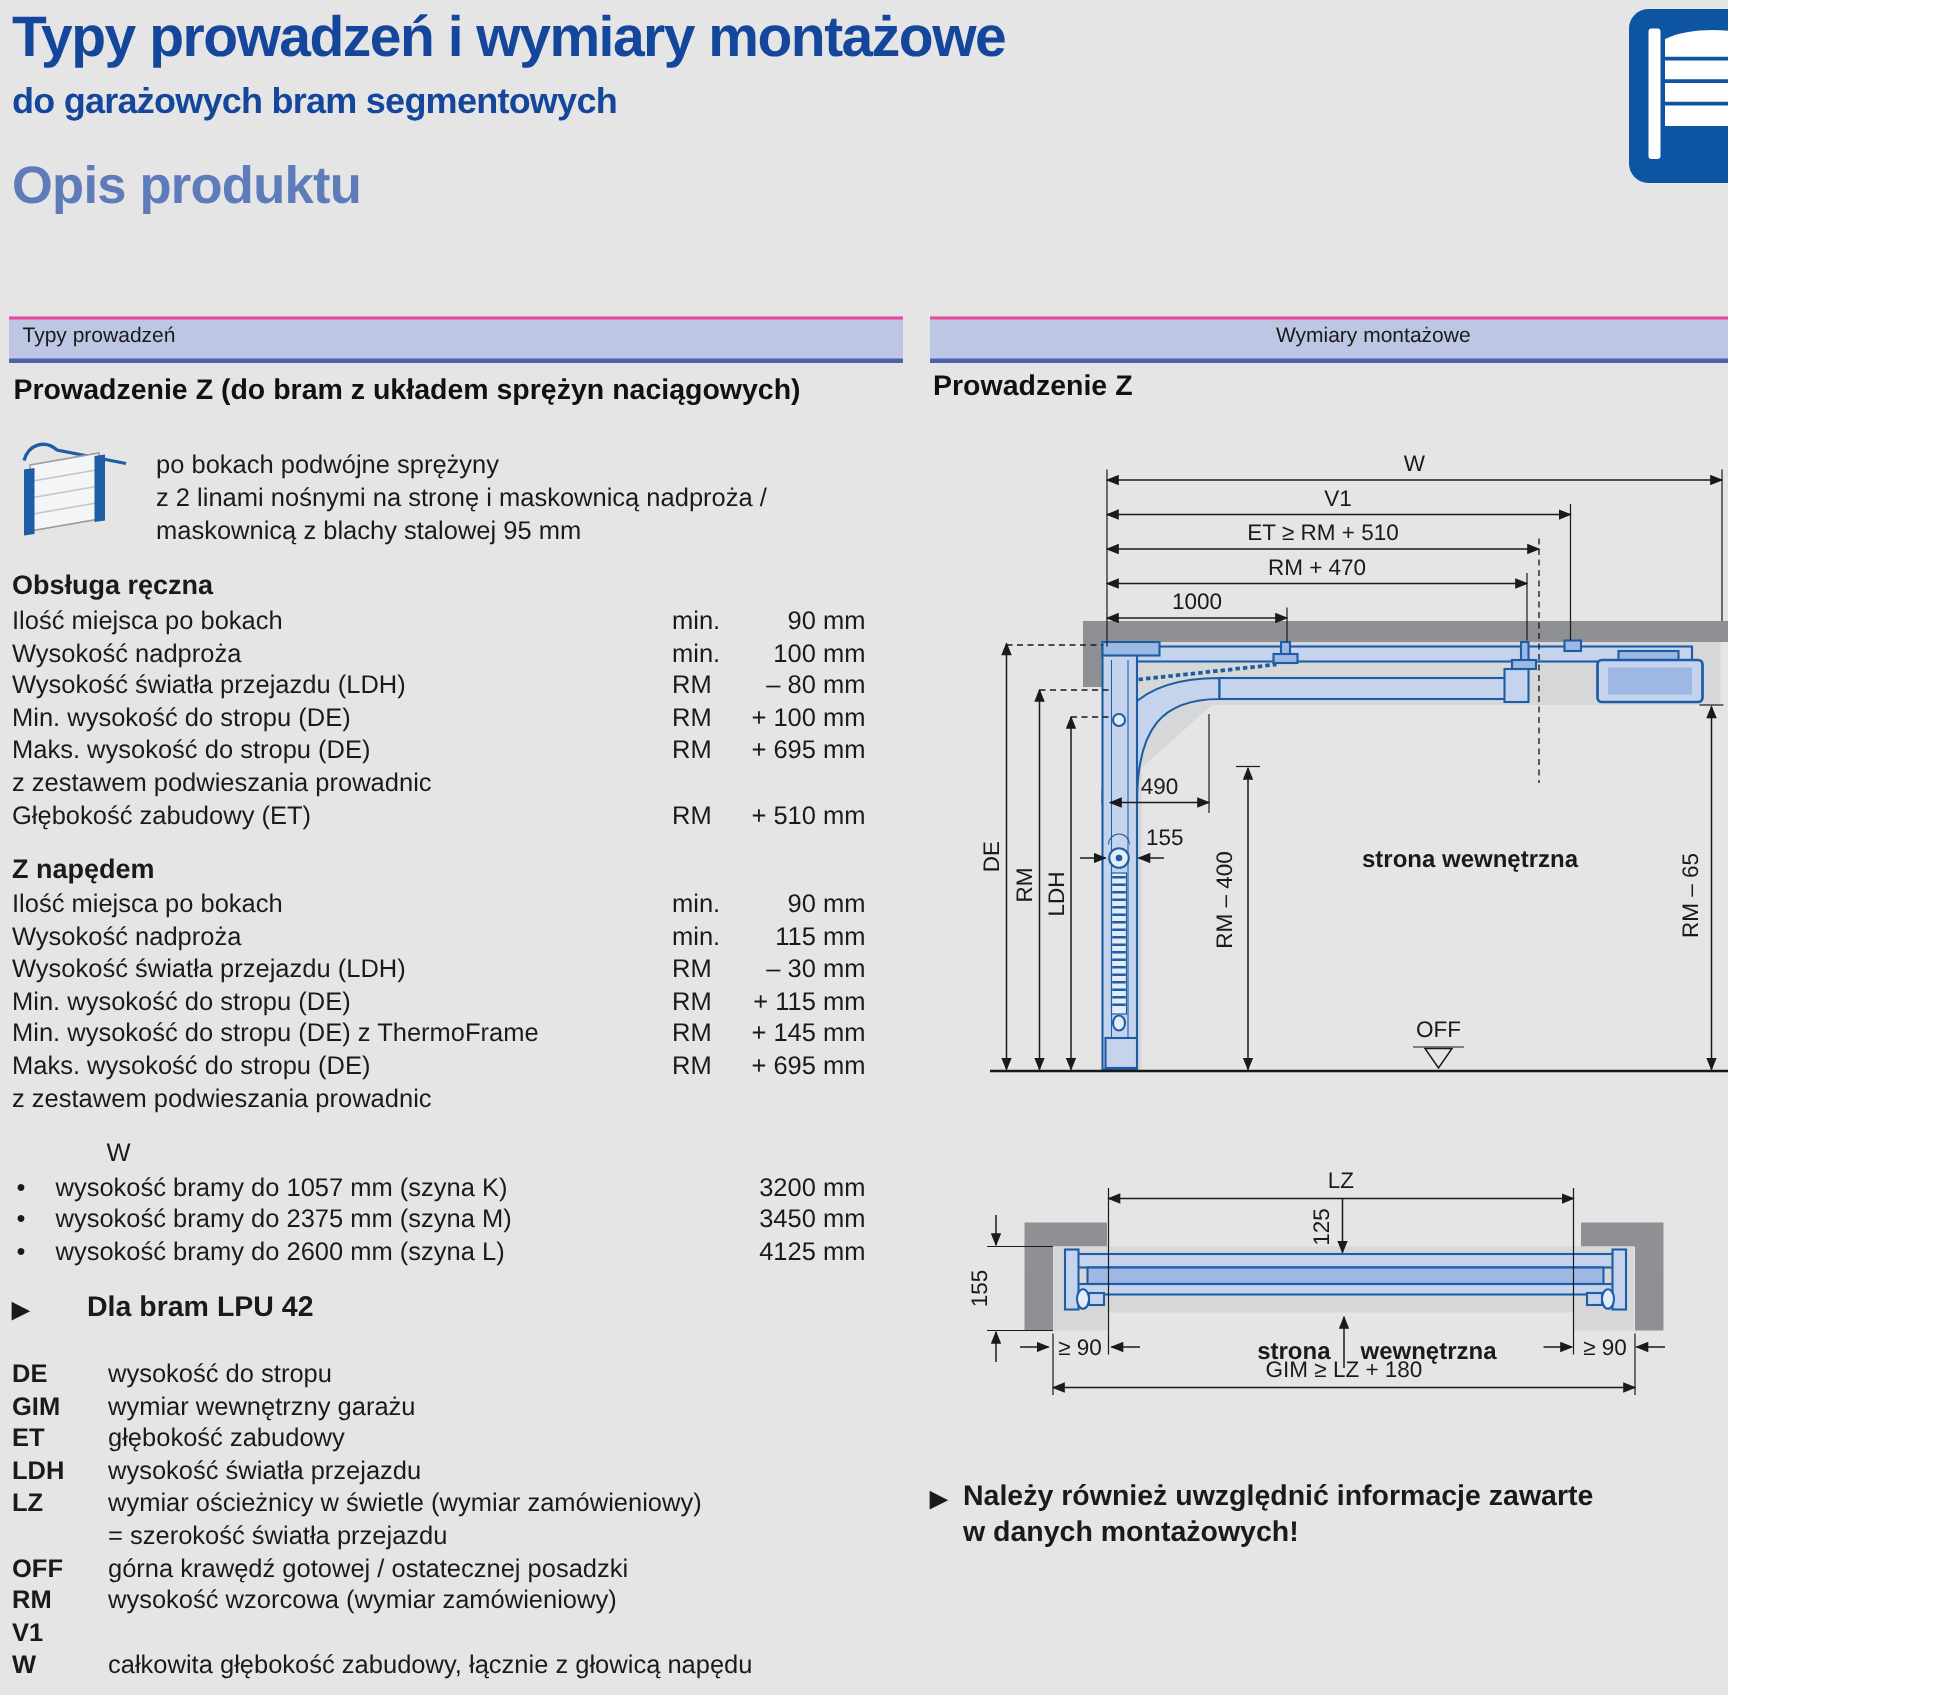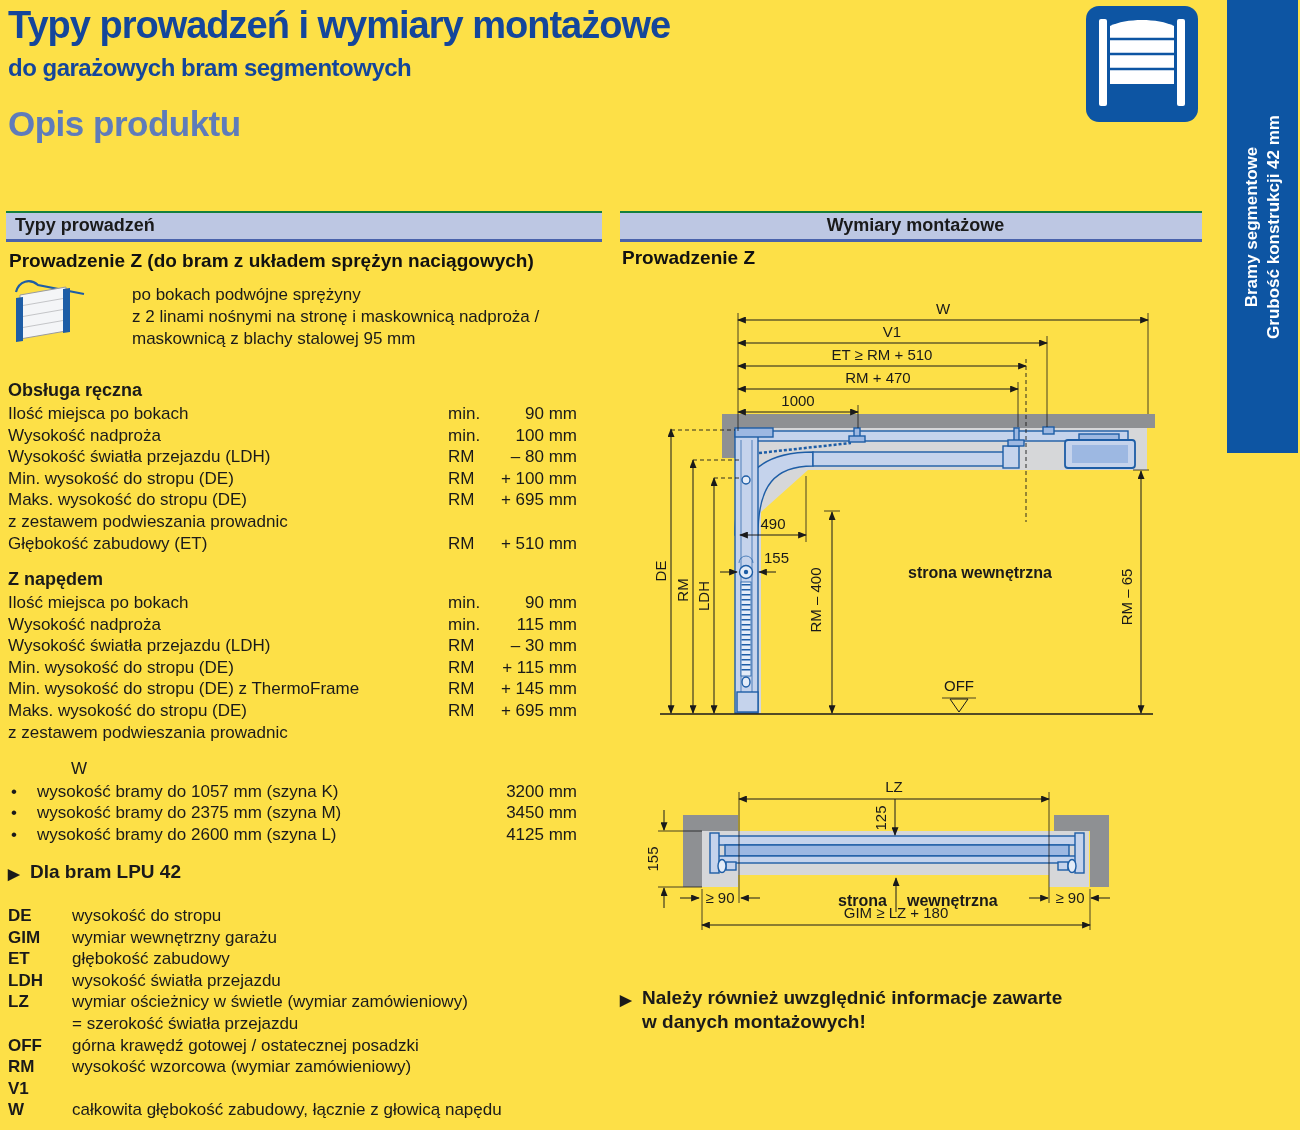--- a/index.html
+++ b/index.html
@@ -1,44 +1,44 @@
 <!DOCTYPE html>
 <html><head>
 <meta charset="utf-8">
 <style>
   html,body{margin:0;padding:0;background:#fff;}
-  .page{position:relative;width:1300px;height:1130px;background:#fde047;overflow:hidden;
+  .page{position:relative;width:1152px;height:1130px;background:#e5e5e5;overflow:hidden;
         font-family:"Liberation Sans",sans-serif;color:#1a1a1a;}
 
   
   .title{position:absolute;left:8px;top:4px;font-size:38px;font-weight:bold;
          color:#14469b;letter-spacing:-1px;}
   .subtitle{position:absolute;left:8px;top:54px;font-size:24px;font-weight:bold;
          color:#14469b;letter-spacing:-0.5px;}
   .product{position:absolute;left:8px;top:104px;font-size:35px;font-weight:bold;
          color:#5f7cba;letter-spacing:-0.5px;}
   .door-icon{position:absolute;left:1086px;top:6px;}
 
   
   .side-tab{position:absolute;left:1227px;top:0;width:71px;height:453px;background:#0d55a3;}
   .side-tab-text{position:absolute;left:50%;top:50%;
       transform:translate(-50%,-50%) rotate(-90deg);white-space:nowrap;
       color:#fff;font-weight:bold;font-size:17px;line-height:22px;text-align:center;}
 
   
-  .bar{position:absolute;height:24px;background:#bdc7e3;border-top:2px solid #15803d;
-       border-bottom:3px solid #4a63ac;font-size:18px;font-weight:bold;color:#1a1a1a;
+  .bar{position:absolute;height:24px;background:#bdc7e3;border-top:2px solid #ec4899;
+       border-bottom:3px solid #4a63ac;font-size:14px;font-weight:normal;color:#1a1a1a;
        padding:2px 0 0 9px;box-sizing:content-box;}
   .bar-left{left:6px;top:211px;width:587px;}
   .bar-right{left:620px;top:211px;width:573px;text-align:center;}
 
   .h-sub{position:absolute;font-size:19px;font-weight:bold;color:#111;}
 
   
-  .intro{position:absolute;left:8px;top:277px;display:flex;gap:28px;}
+  .intro{position:absolute;left:8px;top:292px;display:flex;}
   .intro-text{margin-left:14px;font-size:17px;line-height:22px;white-space:pre-line;padding-top:7px;}
 
   .block{position:absolute;left:8px;width:569px;}
   .blk-title{font-size:18px;font-weight:bold;margin-bottom:2px;line-height:22px;}
   .trow{display:flex;font-size:17px;line-height:21.6px;}
   .tlabel{width:440px;}
   .tqual{width:50px;}
   .tval{width:79px;text-align:right;}
 
   .dep-head{display:flex;font-size:17px;line-height:21.6px;margin-bottom:1px;}
@@ -222,21 +222,21 @@
           <div class="tval">3450 mm</div>
         </div>
         <div class="dep-row">
           <span class="bullet"></span>
           <div class="tlabel">wysokość bramy do 2600 mm (szyna L)</div>
           <div class="tval">4125 mm</div>
         </div>
       </div>
   </div>
 
-  <div class="block note-line" style="top:860px;">
+  <div class="block note-line" style="top:860px;gap:28px;">
     <span class="arr"></span>
     <span>Dla bram LPU 42</span>
   </div>
 
   <div class="block" style="top:905px;">
 
   <div class="lrow">
         <div class="lterm">DE</div>
         <div class="ltext">wysokość do stropu</div>
       </div>

